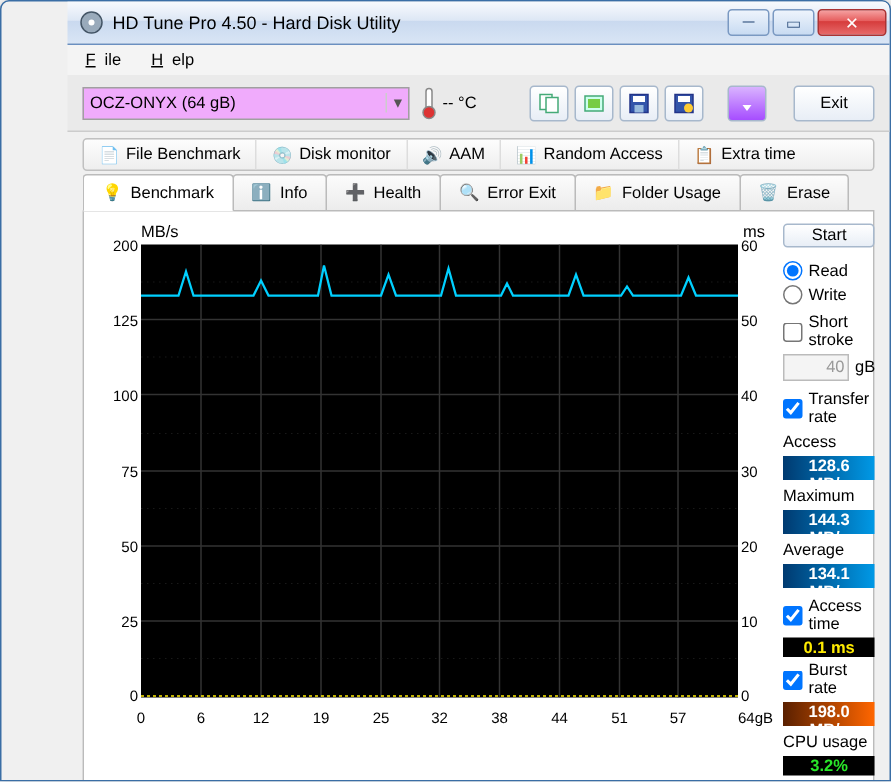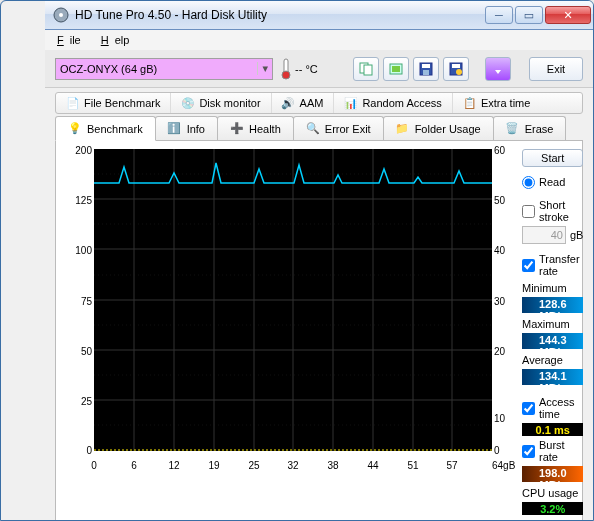--- a/index.html
+++ b/index.html
@@ -175,20 +175,24 @@
           <span>Folder Usage</span>
         </div>
       <div class="tab2">
           <span class="micon">🗑️</span>
           <span>Erase</span>
         </div>
     </div>
 
     <div class="panel">
       <div class="chart-area">
+        <div class="chart-labels-top">
+          <span>MB/s</span>
+          <span>ms</span>
+        </div>
         <div class="chart">
           <div class="chart-bg">
             <svg width="100%" height="100%" viewBox="0 0 398 302" preserveAspectRatio="none">
               <g stroke="#333" stroke-width="1">
                 <line x1="0" y1="50" x2="398" y2="50"></line>
                   <line x1="0" y1="100" x2="398" y2="100"></line>
                 <line x1="0" y1="151" x2="398" y2="151"></line>
                   <line x1="0" y1="201" x2="398" y2="201"></line>
                 <line x1="0" y1="251" x2="398" y2="251"></line>
                 <line x1="40" y1="0" x2="40" y2="302"></line>
@@ -222,21 +226,21 @@
           <span class="ylabel-left" style="top:147px">75</span>
           <span class="ylabel-left" style="top:197px">50</span>
           <span class="ylabel-left" style="top:247px">25</span>
           <span class="ylabel-left" style="top:296px">0</span>
 
           <span class="ylabel-right" style="top:-4px">60</span>
           <span class="ylabel-right" style="top:46px">50</span>
           <span class="ylabel-right" style="top:96px">40</span>
           <span class="ylabel-right" style="top:147px">30</span>
           <span class="ylabel-right" style="top:197px">20</span>
-          <span class="ylabel-right" style="top:264px">10</span>
+          <span class="ylabel-right" style="top:247px">10</span>
           <span class="ylabel-right" style="top:296px">0</span>
 
           <span class="xlabel" style="left:30px">0</span>
           <span class="xlabel" style="left:70px">6</span>
           <span class="xlabel" style="left:110px">12</span>
           <span class="xlabel" style="left:150px">19</span>
           <span class="xlabel" style="left:190px">25</span>
           <span class="xlabel" style="left:229px">32</span>
           <span class="xlabel" style="left:269px">38</span>
           <span class="xlabel" style="left:309px">44</span>
@@ -245,35 +249,39 @@
           <span class="xlabel" style="left:428px;transform:none">64gB</span>
         </div>
       </div>
 
       <div class="side">
         <button class="start-btn">Start</button>
         <label class="radio-row">
             <input type="radio" checked="" style="">
             <span>Read</span>
           </label>
+        <label class="radio-row">
+            <input type="radio" style="">
+            <span>Write</span>
+          </label>
         <div style="height:6px"></div>
         <label class="check-row">
             <input type="checkbox" style="">
             <span>Short stroke</span>
           </label>
         <div class="spin-row">
           <input disabled="" value="40" style="">
           <span>gB</span>
         </div>
         <div style="height:4px"></div>
         <label class="check-row">
             <input type="checkbox" checked="" style="">
             <span>Transfer rate</span>
           </label>
-        <div class="stat-label">Minimum</div>
+        <div class="stat-label">Access</div>
         <div class="stat-box blue">128.6 MB/s</div>
         <div class="stat-label">Maximum</div>
         <div class="stat-box blue">144.3 MB/s</div>
         <div class="stat-label">Average</div>
         <div class="stat-box blue">134.1 MB/s</div>
         <div style="height:6px"></div>
         <label class="check-row">
             <input type="checkbox" checked="" style="">
             <span>Access time</span>
           </label>

